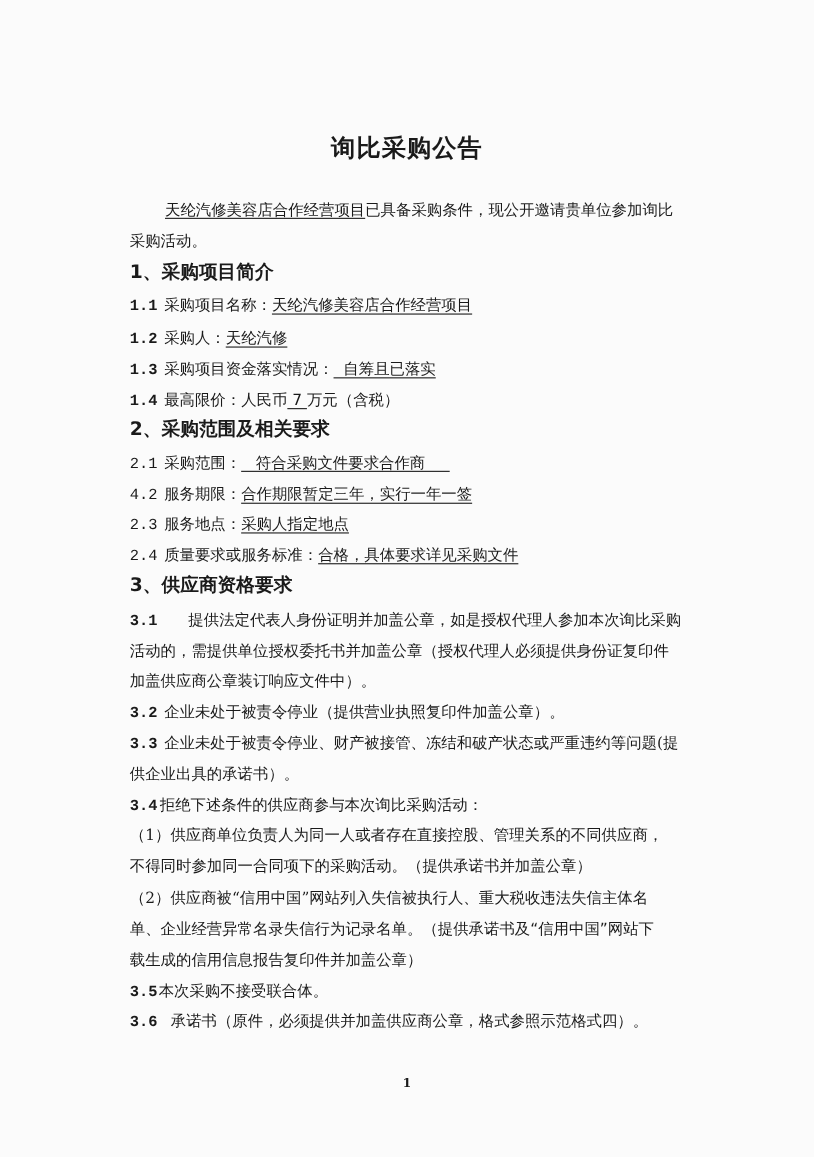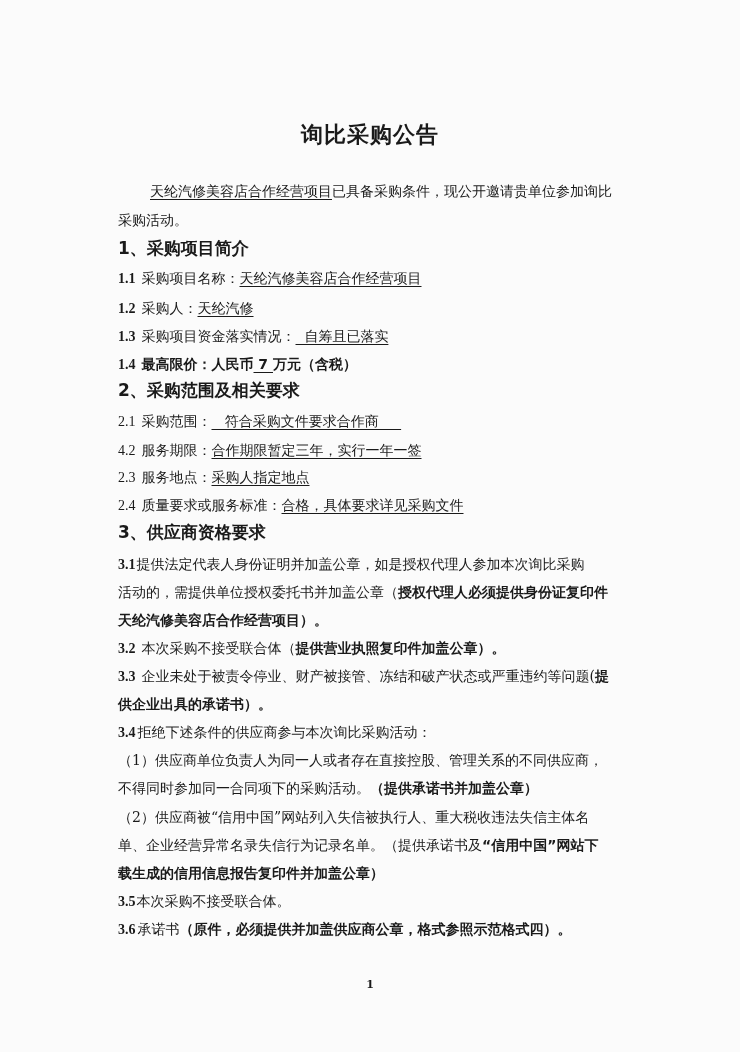--- a/index.html
+++ b/index.html
@@ -16,23 +16,23 @@
     }
     .line {
       position: absolute; left: 118px; font-size: 14px; white-space: nowrap;
       line-height: 20px;
     }
     .indent { left: 150px; }
     .h2 {
       font-family: "DejaVu Sans", "Liberation Sans", sans-serif;
       font-weight: bold; font-size: 17px; left: 118px;
     }
-    .num { font-family: Liberation Serif, serif; font-weight: bold; margin-right: 6px; text-align: right; }
+    .num { font-family: Liberation Mono, monospace; font-weight: bold; margin-right: 6px; text-align: right; }
     .u { text-decoration: underline; text-underline-offset: 3px; }
-    .b { font-weight: bold; font-family: "DejaVu Sans", "Liberation Sans", sans-serif; }
+    .b { font-weight: normal; font-family: "DejaVu Sans", "Liberation Sans", sans-serif; }
     .pageno {
       position: absolute; top: 978px; left: 0; width: 740px; text-align: center;
       font-size: 11px; font-weight: bold;
     }
   </style>
 </head>
 <body>
 
 <div class="page">
   <div class="title">询比采购公告</div>
@@ -68,29 +68,29 @@
   <div class="line" style="top:467px">
     <span class="num" style="font-weight:normal">2.3</span><span>服务地点：</span><span class="u">采购人指定地点</span>
   </div>
   <div class="line" style="top:495px">
     <span class="num" style="font-weight:normal">2.4</span><span>质量要求或服务标准：</span><span class="u">合格，具体要求详见采购文件</span>
   </div>
 
   <div class="line h2" style="top:522px">3、供应商资格要求</div>
 
   <div class="line" style="top:554px">
-    <span class="num" style="margin-right:1px">3.1</span><span>提供法定代表人身份证明并加盖公章，如是授权代理人参加本次询比采购</span>
+    <span class="num" style="margin-right:28px">3.1</span><span>提供法定代表人身份证明并加盖公章，如是授权代理人参加本次询比采购</span>
   </div>
   <div class="line" style="top:582px">
     <span>活动的，需提供单位授权委托书并加盖公章（</span><span class="b">授权代理人必须提供身份证复印件</span>
   </div>
-  <div class="line b" style="top:610px">天纶汽修美容店合作经营项目）。</div>
+  <div class="line b" style="top:610px">加盖供应商公章装订响应文件中）。</div>
 
   <div class="line" style="top:638px">
-    <span class="num">3.2</span><span>本次采购不接受联合体（</span><span class="b">提供营业执照复印件加盖公章）。</span>
+    <span class="num">3.2</span><span>企业未处于被责令停业（</span><span class="b">提供营业执照复印件加盖公章）。</span>
   </div>
 
   <div class="line" style="top:666px">
     <span class="num">3.3</span><span>企业未处于被责令停业、财产被接管、冻结和破产状态或严重违约等问题(</span><span class="b">提</span>
   </div>
   <div class="line b" style="top:694px">供企业出具的承诺书）。</div>
 
   <div class="line" style="top:722px">
     <span class="num" style="margin-right:2px">3.4</span><span>拒绝下述条件的供应商参与本次询比采购活动：</span>
   </div>
@@ -101,17 +101,17 @@
   <div class="line" style="top:807px">（2）供应商被“信用中国”网站列入失信被执行人、重大税收违法失信主体名</div>
   <div class="line b" style="top:863px">载生成的信用信息报告复印件并加盖公章）</div>
   <div class="line" style="top:835px">
     <span>单、企业经营异常名录失信行为记录名单。（提供承诺书及</span><span class="b">“信用中国”网站下</span>
   </div>
 
   <div class="line" style="top:891px">
     <span class="num" style="margin-right:1px">3.5</span><span>本次采购不接受联合体。</span>
   </div>
   <div class="line" style="top:919px">
-    <span class="num" style="margin-right:2px">3.6</span><span>承诺书</span><span class="b">（原件，必须提供并加盖供应商公章，格式参照示范格式四）。</span>
+    <span class="num" style="margin-right:12px">3.6</span><span>承诺书</span><span class="b">（原件，必须提供并加盖供应商公章，格式参照示范格式四）。</span>
   </div>
 
   <div class="pageno">1</div>
 </div>
 
 </body></html>

